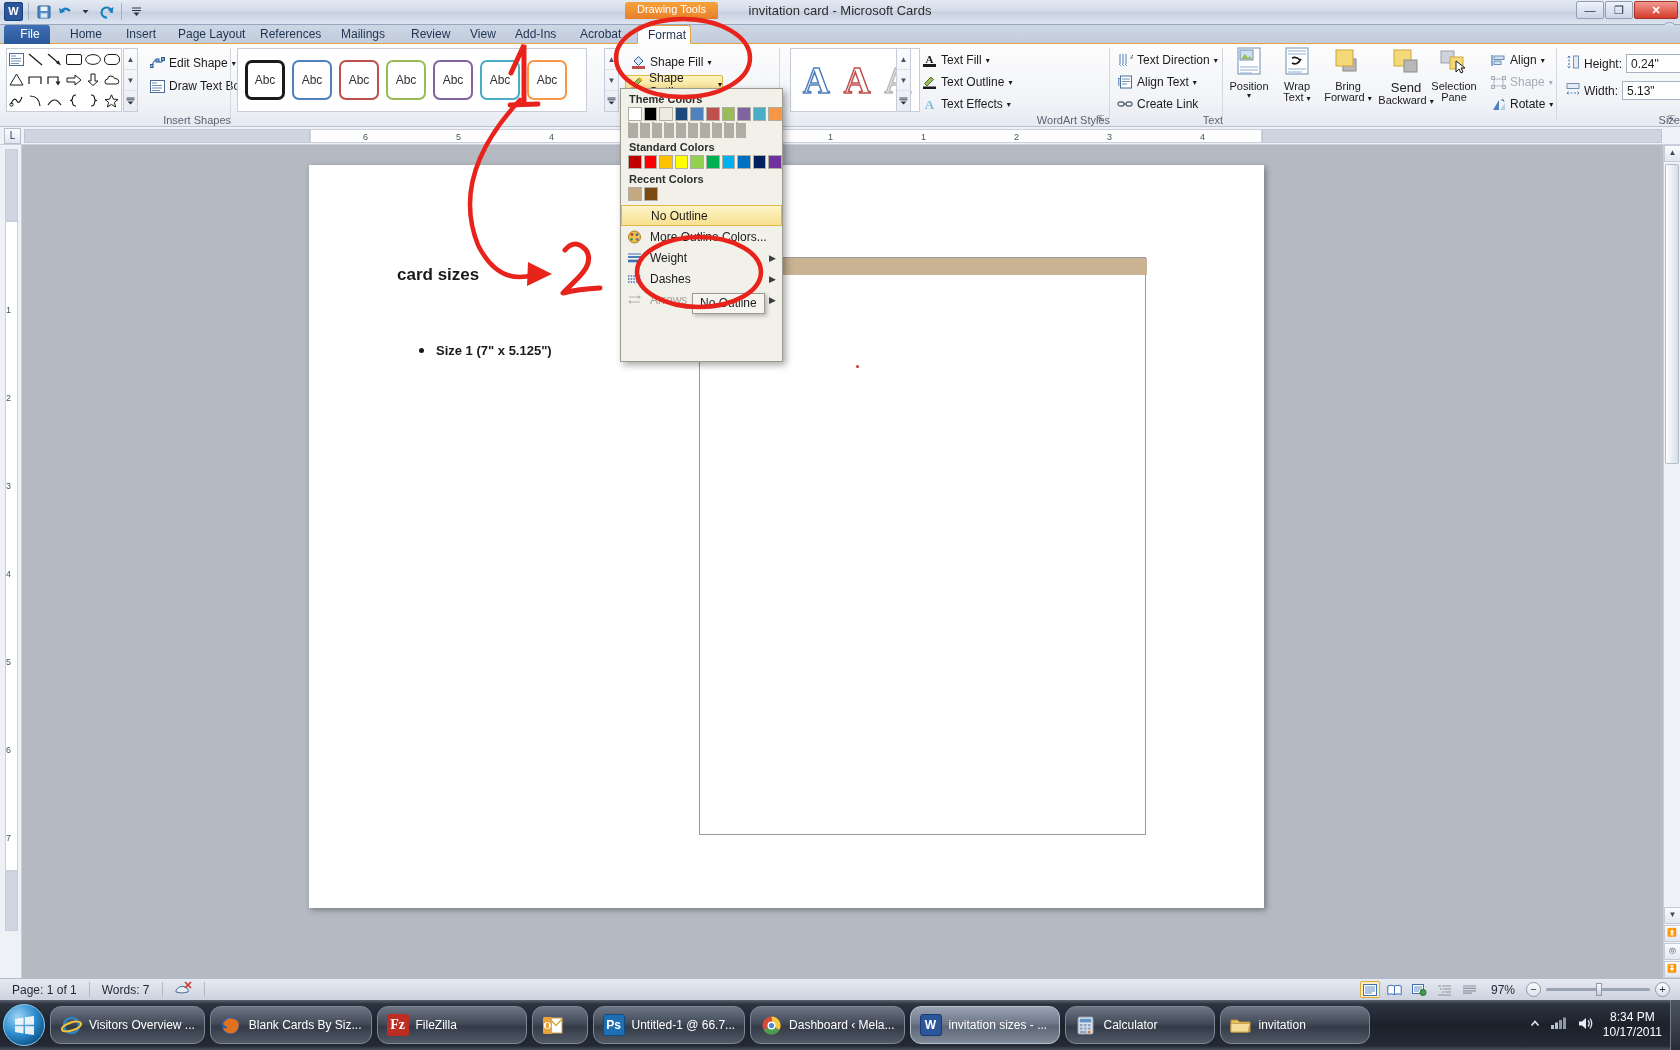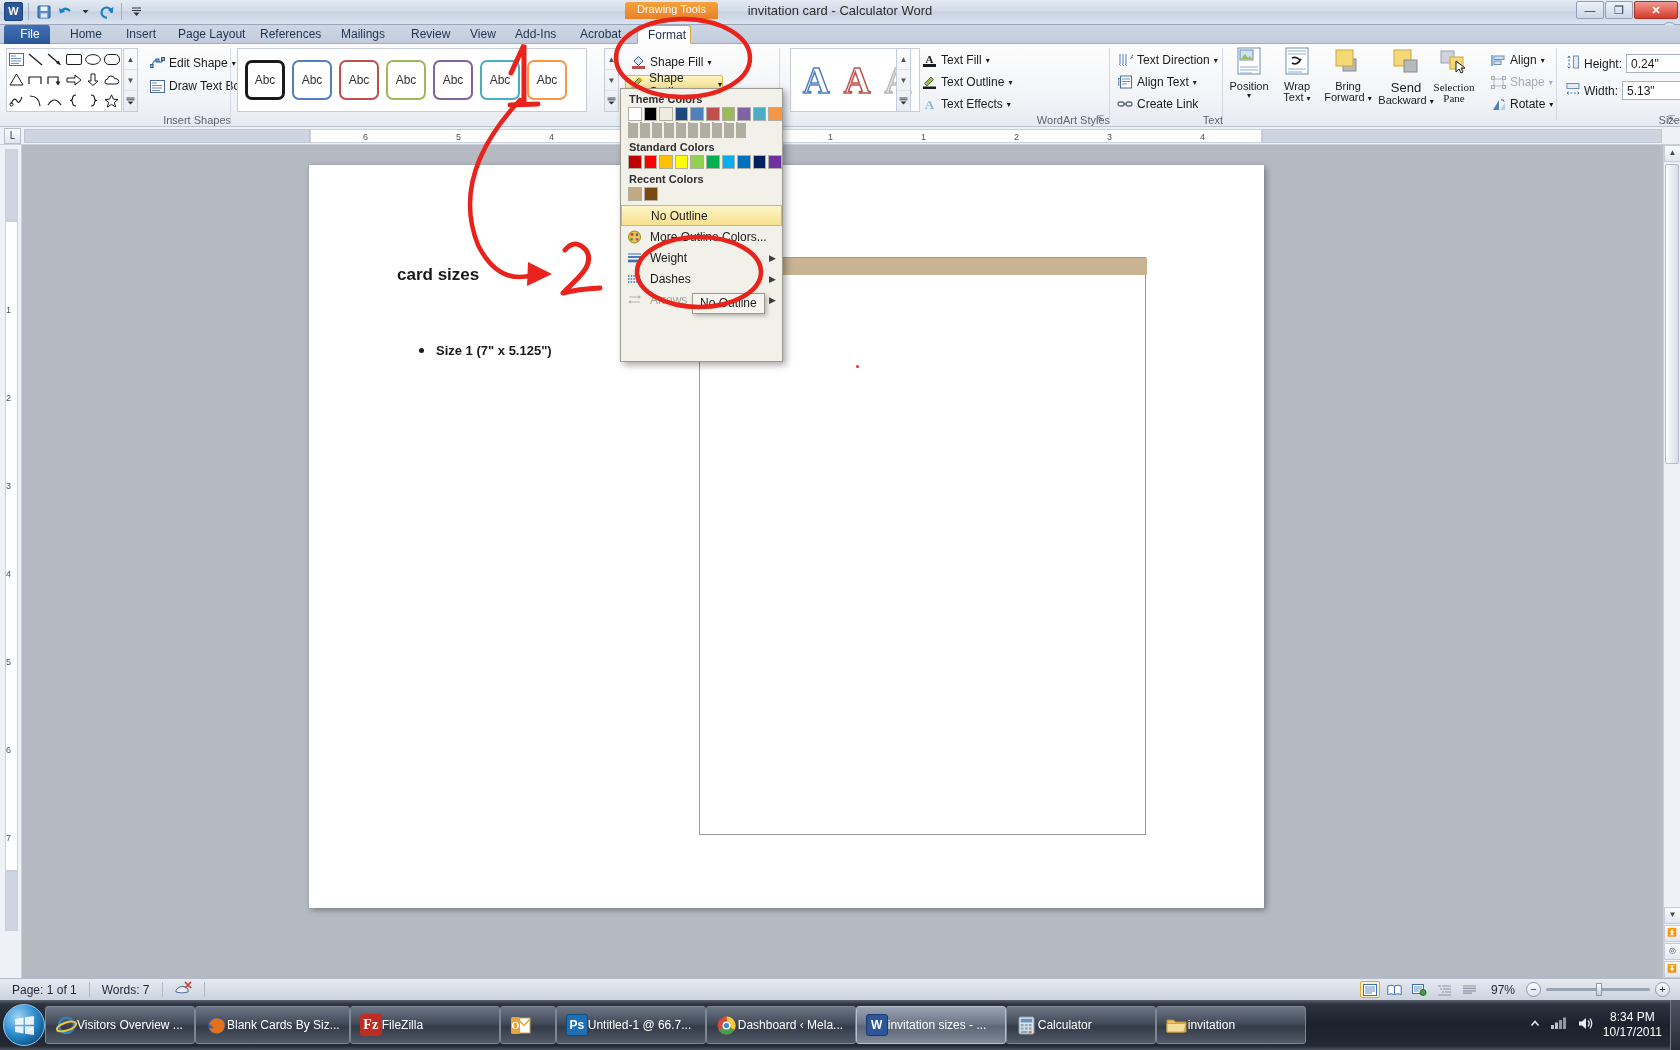--- a/index.html
+++ b/index.html
@@ -215,24 +215,24 @@
     position:absolute; left:0; top:1000px; width:1680px; height:50px;
     background:linear-gradient(to bottom,#5a6270 0%,#2d3440 8%,#1c222c 50%,#242a35 92%,#4b5260 100%);
     display:flex; align-items:center;
   }
   .startorb{
     width:42px;height:42px;border-radius:22px; margin-left:3px;
     background:radial-gradient(circle at 35% 30%, #9fd4f5 0%, #2f8fd0 45%, #0d5288 80%, #083a63 100%);
     border:1px solid #8fc8ec; display:flex;align-items:center;justify-content:center;
   }
   .tbtn{
-    height:38px; padding:0 9px; min-width:150px;
+    height:38px; margin-left:5px; padding:0 9px; min-width:150px;
     background:linear-gradient(to bottom,#6d7685 0%,#434b59 45%,#333b48 55%,#525a68 100%);
-    border:1px solid #7d8694; border-radius:3px;
-    display:flex; align-items:center; 
+    border:1px solid #7d8694; border-radius:11px;
+    display:flex; align-items:center; gap:7px;
     color:#fff; font-size:12px; white-space:nowrap; overflow:hidden;
   }
   .tbtn.narrow{ min-width:56px; }
   .tbtn.active{
     background:linear-gradient(to bottom,#9aa3b2 0%,#6f7889 45%,#5d6676 55%,#818a99 100%);
     border-color:#b6bfcc;
   }
   .tbicon{ width:22px;height:22px;flex:0 0 22px;display:flex;align-items:center;justify-content:center;
            border-radius:3px; font-size:12px; font-weight:bold; color:#fff; }
   .tray{ margin-left:auto; display:flex; align-items:center; gap:9px; padding-right:8px; color:#fff; }
@@ -307,21 +307,21 @@
           <path d="M2.5 6.5 L8.5 6.5 L5.5 10 Z" fill="#2a3240"></path>
         </svg>
       </div>
   </div>
   <div class="ghost-tabs">
     <span>&nbsp;&nbsp;&nbsp;&nbsp;&nbsp;&nbsp;</span>
     <span>&nbsp;&nbsp;&nbsp;&nbsp;&nbsp;&nbsp;</span>
     <span>&nbsp;&nbsp;&nbsp;&nbsp;&nbsp;&nbsp;</span>
     <span>&nbsp;&nbsp;&nbsp;&nbsp;&nbsp;&nbsp;</span>
   </div>
-  <div class="title-text">invitation card  -  Calculator Word</div>
+  <div class="title-text">invitation card  -  Microsoft Cards</div>
   <div class="winbtns">
     <div class="winbtn">—</div>
     <div class="winbtn">❐</div>
     <div class="winbtn close">✕</div>
   </div>
   <div class="helpbtn">?</div>
 </div>
 
 <div id="tabstrip">
   <div class="tab file">File</div>
@@ -660,21 +660,21 @@
     </div>
     <div style="position:absolute; left:153px; top:3px; width:60px; text-align:center;">
       <svg width="30" height="30" viewBox="0 0 30 30">
           <rect x="3" y="3" width="17" height="16" fill="#f5d878" stroke="#c9a73a"></rect>
           <rect x="13" y="13" width="13" height="12" fill="#b8b8b8" stroke="#8a8a8a"></rect>
         </svg>
       <div style="font-size:13px;">Send</div>
       <div style="font-size:11px; line-height:11px;"><span>Backward</span> <span style="font-size:8px">▾</span></div>
     </div>
   </div>
-  <div style="position:absolute; left:1426px; top:3px; width:56px; text-align:center;font-family:Liberation Serif, serif;">
+  <div style="position:absolute; left:1426px; top:3px; width:56px; text-align:center;">
     <svg width="30" height="30" viewBox="0 0 30 30">
         <rect x="2" y="4" width="13" height="12" fill="#cfd4dc" stroke="#9aa1ac"></rect>
         <rect x="11" y="10" width="13" height="12" fill="#f5d878" stroke="#c9a73a"></rect>
         <path d="M17 14 L17 25 L20 22 L22 26 L24 25 L22 21 L26 21 Z" fill="#fff" stroke="#1b1b1b" stroke-width="1"></path>
       </svg>
     <div style="font-size:11px;">Selection</div>
     <div style="font-size:11px; line-height:11px;">Pane</div>
   </div>
   <div class="bigitem" style="left:1487px; top:7px">
     <span class="ic">

